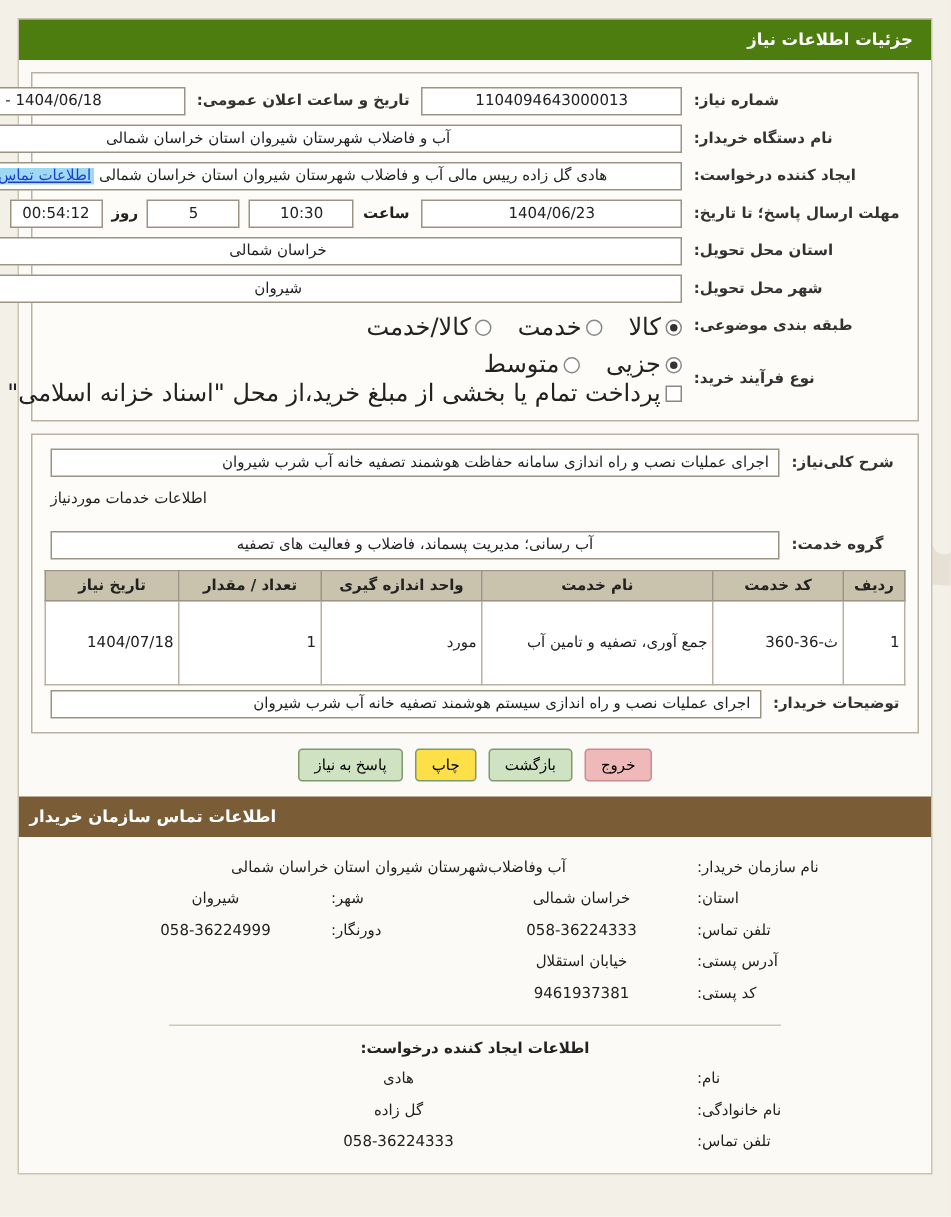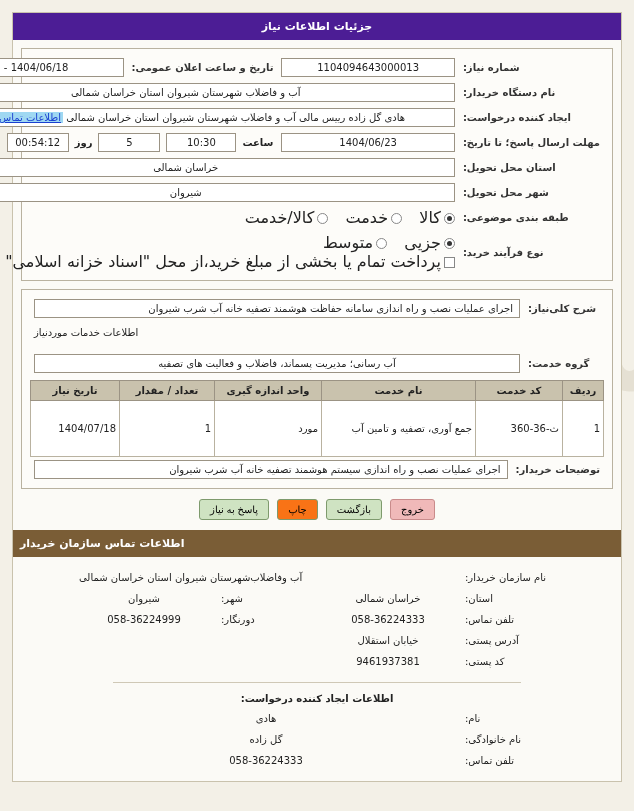--- a/index.html
+++ b/index.html
@@ -36,26 +36,26 @@
   .wm1{left:6px;top:250px;}
   .wm2{left:470px;top:250px;}
   .outer{
     border:1px solid #c9c2ad;
     background:#fbfaf6;
     box-sizing:border-box;
     position:relative;
     z-index:2;
   }
   .band{
-    background:#4c1d95;
+    background:#4d7c0f;
     color:#fff;
     font-weight:bold;
     font-size:11px;
     padding:7px 12px;
-    text-align:center;
+    text-align:right;
   }
   .section{
     margin:8px;
     border:1px solid #b9b2a0;
     background:#fdfcf9;
     padding:6px 8px;
   }
   table.form{
     width:100%;
     border-collapse:collapse;
@@ -150,21 +150,21 @@
   }
   .btn{
     border:1px solid #7e9a6d;
     background:#cfe3c2;
     padding:4px 10px;
     font-size:10px;
     border-radius:3px;
     cursor:pointer;
     white-space:nowrap;
   }
-  .btn.print{background:#f97316;}
+  .btn.print{background:#fde047;}
   .btn.back{background:#cfe3c2;}
   .btn.exit{background:#f0b9b9;border-color:#c98b8b;}
   .contact-band{
     background:#7a5d36;
     color:#fff;
     text-align:left;
     font-weight:bold;
     font-size:11px;
     padding:7px;
     margin-top:10px;
@@ -334,21 +334,21 @@
       <button class="btn">پاسخ به نیاز</button>
     </div>
 
     <div class="contact-band">اطلاعات تماس سازمان خریدار</div>
 
     <div class="contact-wrap">
       <table class="kv">
         <tbody>
             <tr>
           <td class="k">نام سازمان  خریدار:</td>
-          <td class="v" colspan="3" style="text-align:left">آب وفاضلاب‌شهرستان شیروان استان خراسان شمالی</td>
+          <td class="v" colspan="3" style="text-align:center">آب وفاضلاب‌شهرستان شیروان استان خراسان شمالی</td>
         </tr>
         <tr>
           <td class="k">استان:</td>
           <td class="v">خراسان شمالی</td>
           <td class="k">شهر:</td>
           <td class="v">شیروان</td>
         </tr>
         <tr>
           <td class="k">تلفن تماس:</td>
           <td class="v">058-36224333</td>

